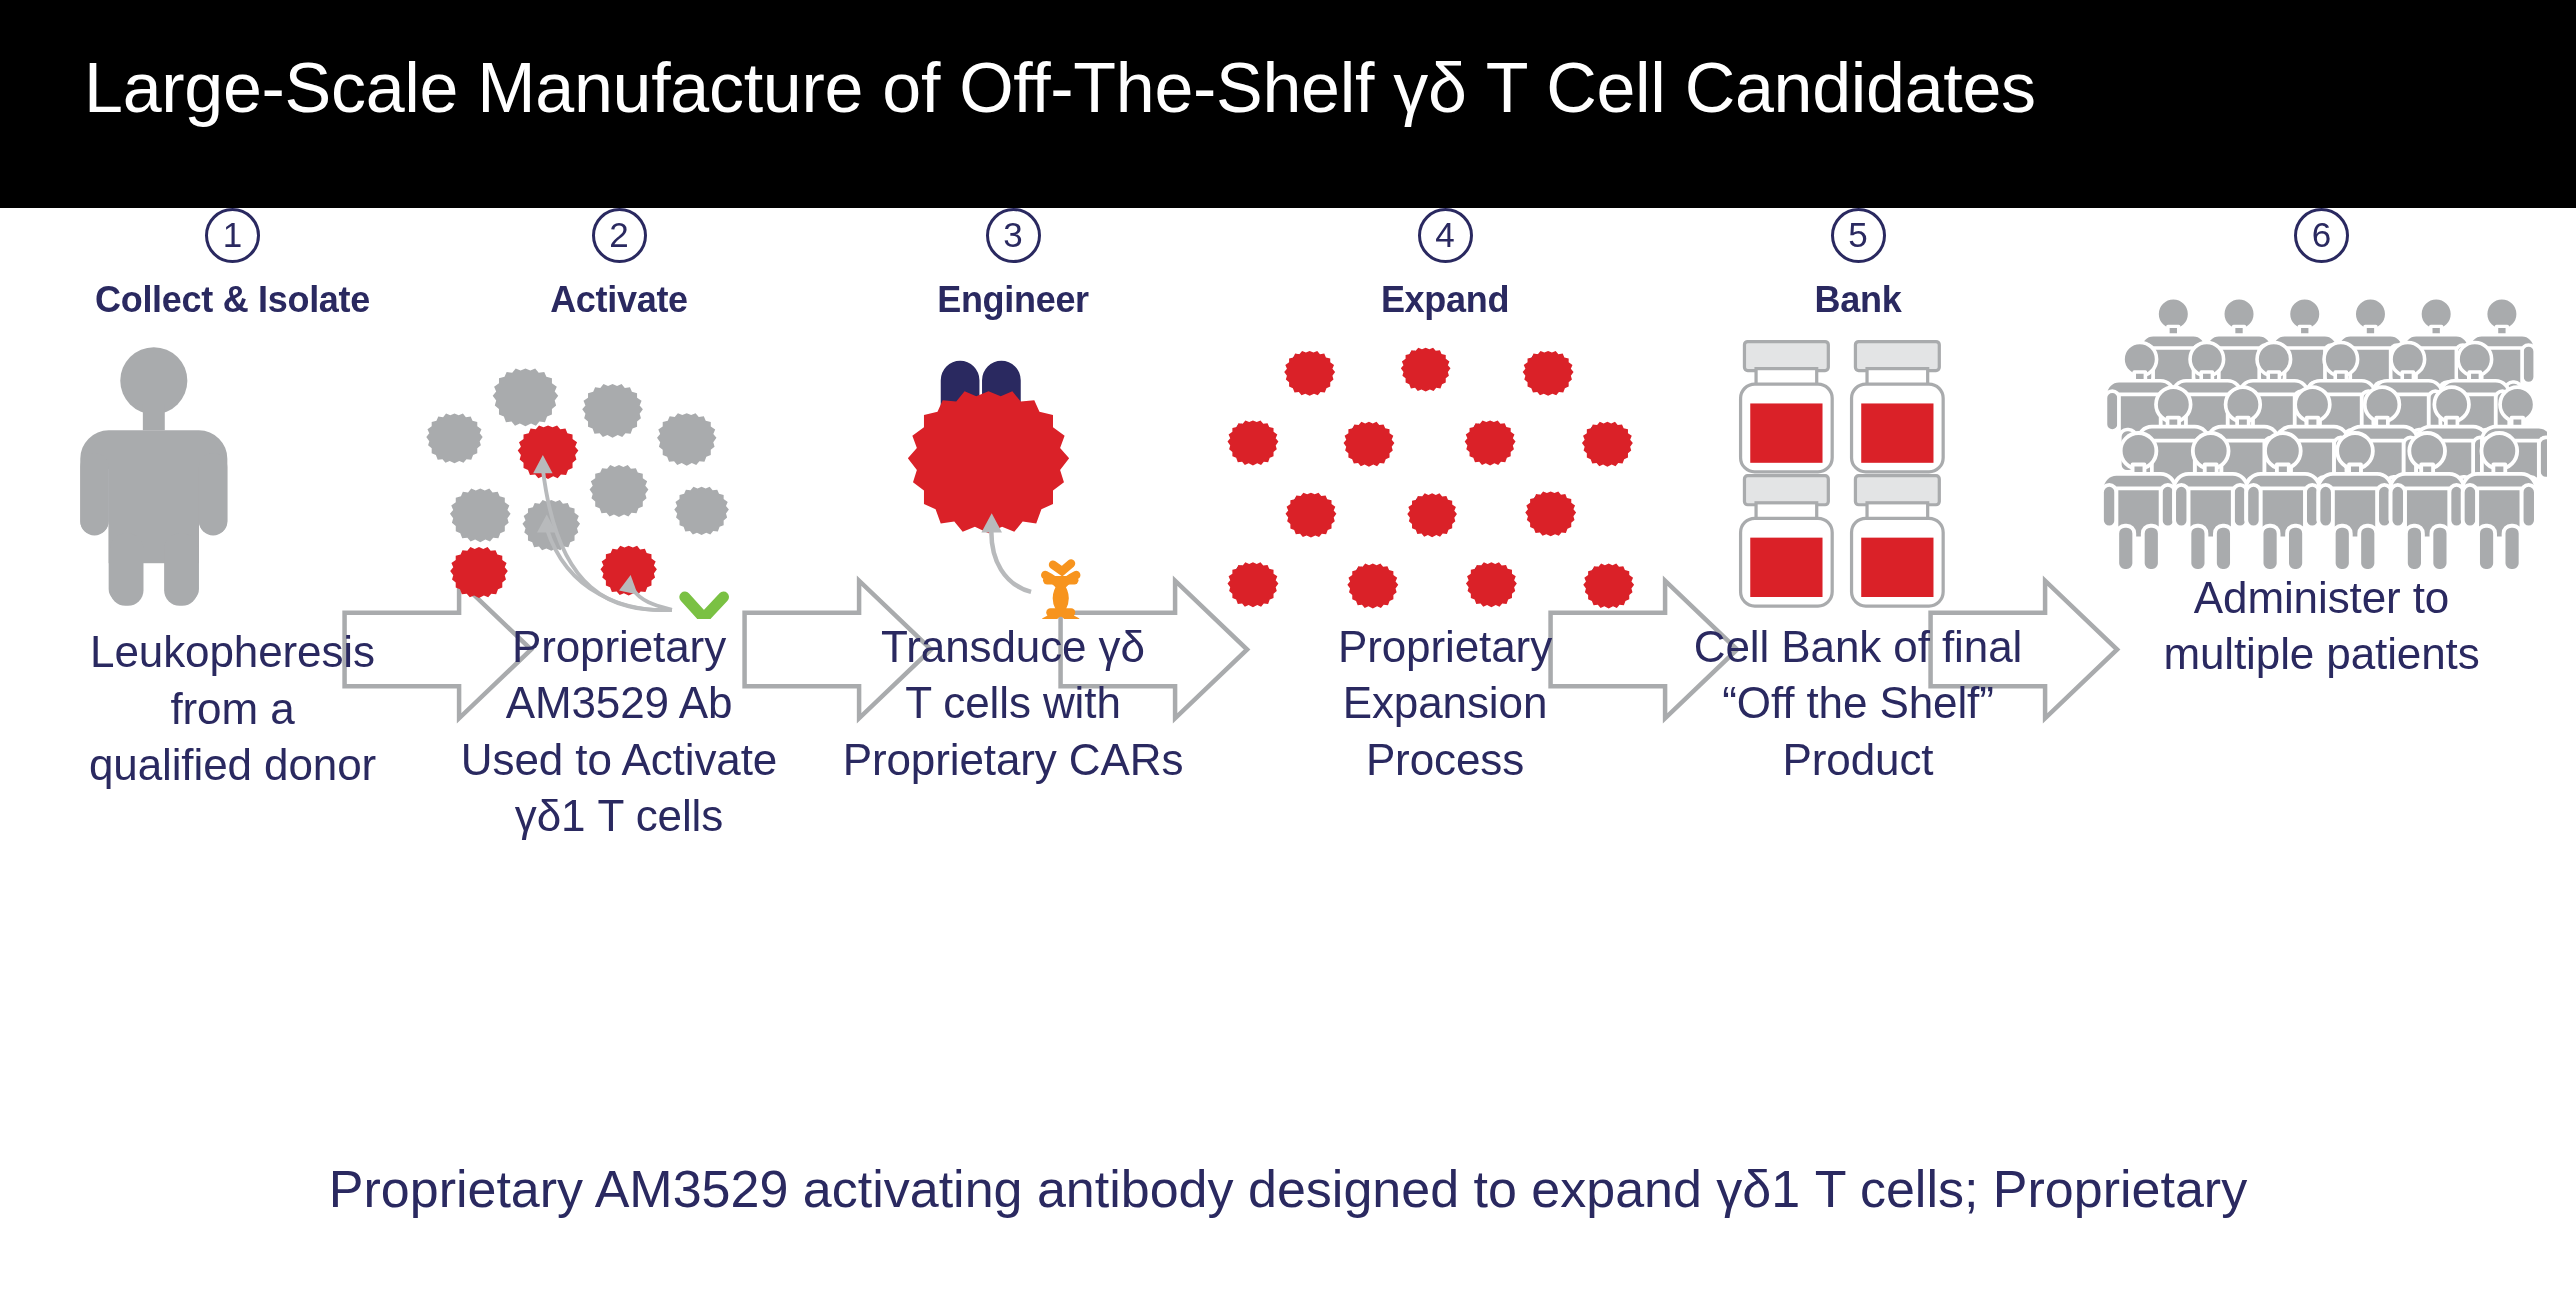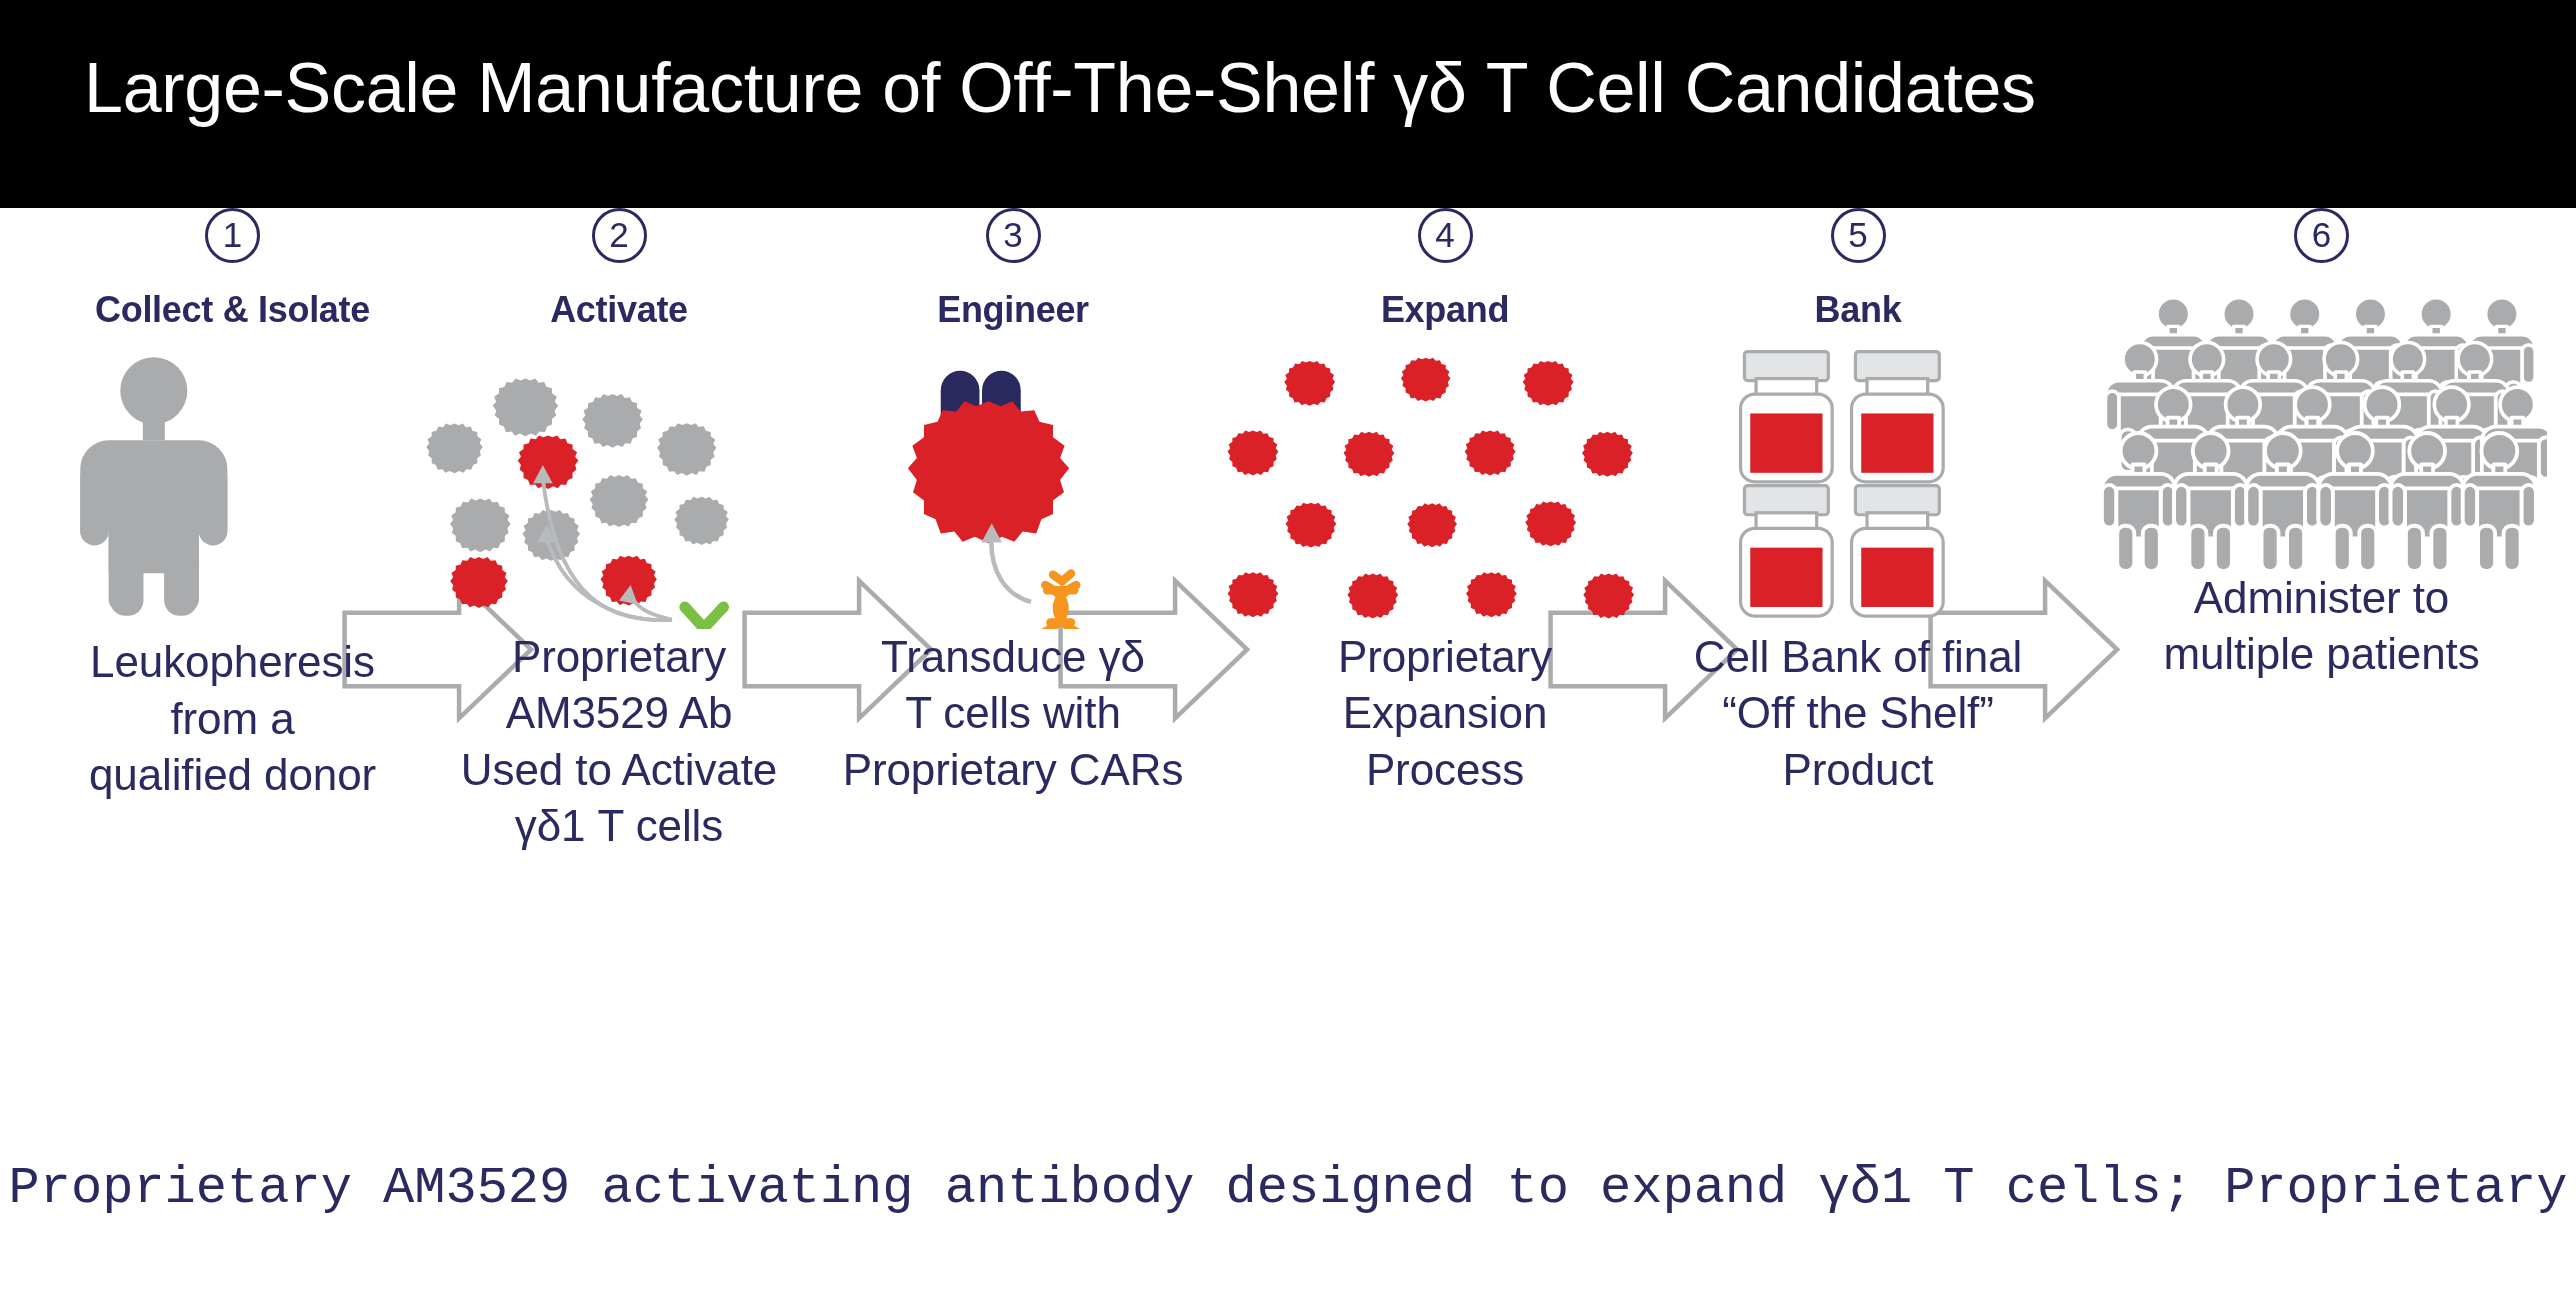--- a/index.html
+++ b/index.html
@@ -37,41 +37,41 @@
     border:3.2px solid #2a2960;
     margin:0 auto;
     display:flex;align-items:center;justify-content:center;
     box-sizing:border-box;
   }
   .step-num{
     font-size:35px;color:#2a2960;font-weight:400;
     line-height:1;position:relative;top:-1.3px;
   }
   .step-label{
-    margin-top:26px;
+    margin-top:16px;
     font-size:36px;font-weight:700;color:#2a2960;
     white-space:nowrap;
     letter-spacing:-0.3px;
   }
   .step-caption{
     font-size:44px;color:#2a2960;line-height:1.28;
     font-weight:400;
     letter-spacing:-0.1px;
   }
   .step-art{position:relative;}
   
   .arrow{position:absolute;}
   
   #summary{
     position:absolute;left:0;top:1154px;width:2576px;
     text-align:center;
     font-size:52px;line-height:1.36;
     color:#2a2960;
   }
-  .sum-line{display:block;white-space:nowrap;font-family:Liberation Mono, monospace;}
+  .sum-line{display:block;white-space:nowrap;}
 </style>
 </head>
 <body>
 
 <div id="header-bar">
   <div id="header-title">Large-Scale Manufacture of Off-The-Shelf γδ T Cell Candidates</div>
 </div>
 
 <div id="steps">
 

